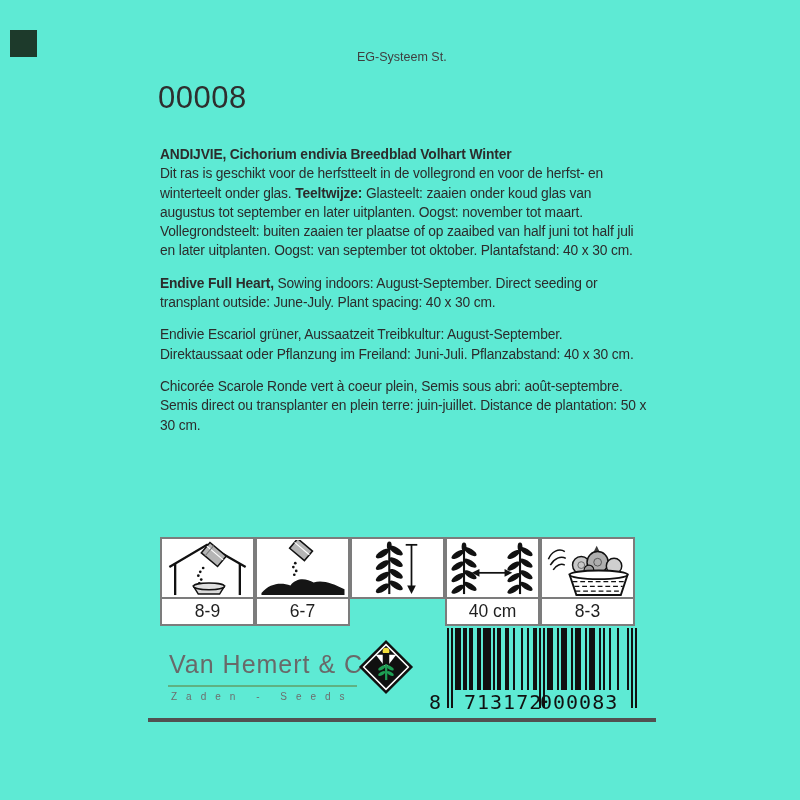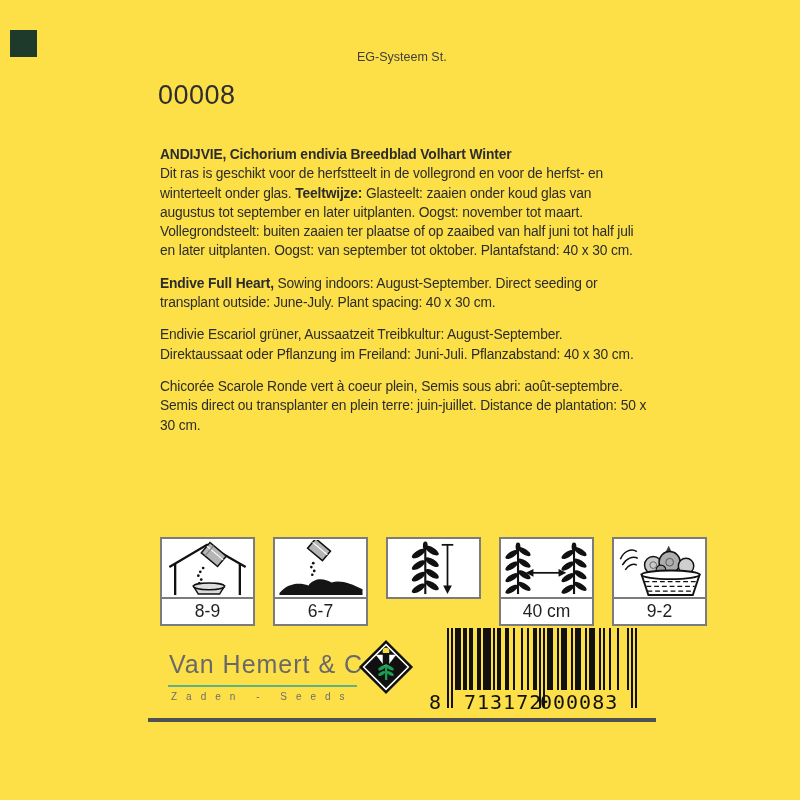--- a/index.html
+++ b/index.html
@@ -1,29 +1,29 @@
 <!DOCTYPE html>
 <html><head>
 <meta charset="utf-8">
 <style>
   html,body{margin:0;padding:0;background:#fff;}
-  .page{position:relative;width:800px;height:800px;background:#fde047;
+  .page{position:relative;width:800px;height:800px;background:#5eead4;
         font-family:"Liberation Sans",sans-serif;overflow:hidden;color:#2c2c2c;}
 
   .corner-square{position:absolute;left:10px;top:30px;width:27px;height:27px;background:#1d3a2b;}
 
   .eg-label{position:absolute;left:357px;top:50px;font-size:12.5px;color:#3f3f3f;}
-  .article-number{position:absolute;left:158px;top:80px;font-size:27px;color:#2e2e2e;letter-spacing:.5px;}
+  .article-number{position:absolute;left:158px;top:80px;font-size:31px;color:#2e2e2e;letter-spacing:.5px;}
 
   .textblock{position:absolute;left:160px;top:145px;width:488px;font-size:13.8px;
              line-height:19.3px;color:#2c2c2c;letter-spacing:-0.15px;}
   .textblock p{margin:0 0 13px 0;}
   .textblock b{font-weight:bold;}
 
-  .picto-table{position:absolute;left:160px;top:537px;display:flex;gap:18px;}
+  .picto-table{position:absolute;left:160px;top:537px;display:flex;gap:0;}
   .picto-col{display:flex;flex-direction:column;}
   .picto-box{width:95px;height:62px;border:2px solid #7c7c7c;box-sizing:border-box;background:#fff;
              display:flex;align-items:center;justify-content:center;}
   .picto-label{width:95px;height:27px;border:2px solid #7c7c7c;border-top:none;box-sizing:border-box;
                display:flex;align-items:center;justify-content:center;font-size:17.5px;color:#1f1f1f;background:#fff;}
 
   .brand-name{position:absolute;left:169px;top:650px;font-size:25px;color:#696969;letter-spacing:1px;}
   .brand-rule{position:absolute;left:168px;top:685px;width:189px;height:2px;background:#5fb283;}
   .brand-sub{position:absolute;left:171px;top:691px;font-size:10px;color:#6d6d6d;letter-spacing:9px;}
 
@@ -170,21 +170,21 @@
           <circle cx="47" cy="31" r="5" fill="#9e9e9e" stroke="#111" stroke-width="1.2"></circle>
           <circle cx="56" cy="23" r="4" fill="none" stroke="#555" stroke-width="1"></circle>
           <circle cx="39" cy="26" r="3.5" fill="none" stroke="#666" stroke-width="1"></circle>
           <path d="M27,36 L87,36 L80,57 L34,57 Z" fill="#ffffff" stroke="#111" stroke-width="2"></path>
           <ellipse cx="57" cy="36" rx="30" ry="4.5" fill="#fff" stroke="#111" stroke-width="2"></ellipse>
           <line x1="30" y1="43" x2="84" y2="43" stroke="#111" stroke-width="1.3" stroke-dasharray="5 3"></line>
           <line x1="32" y1="48" x2="82" y2="48" stroke="#111" stroke-width="1.3" stroke-dasharray="5 3"></line>
           <line x1="33" y1="53" x2="81" y2="53" stroke="#111" stroke-width="1.3" stroke-dasharray="5 3"></line>
         </svg>
       </div>
-      <div class="picto-label">9-2</div>
+      <div class="picto-label">8-3</div>
     </div>
 
   </div>
 
   <div class="brand-name">Van Hemert &amp; Co</div>
   <div class="brand-rule"></div>
   <div class="brand-sub">Zaden - Seeds</div>
 
   <div class="logo">
     <svg width="56" height="56" viewBox="0 0 60 60">

